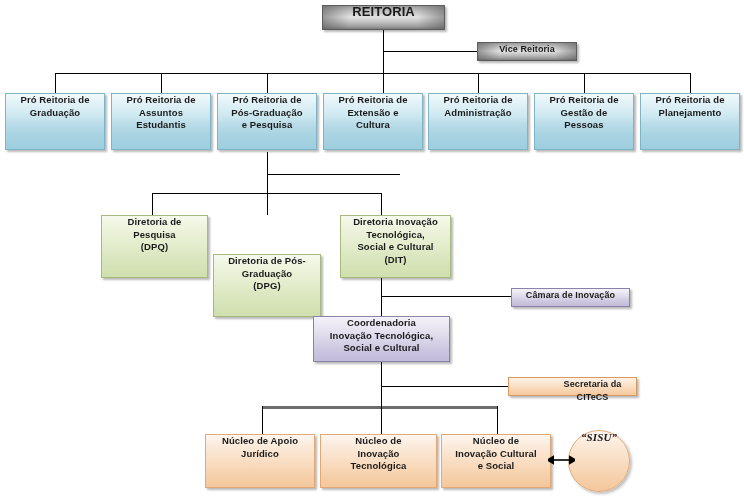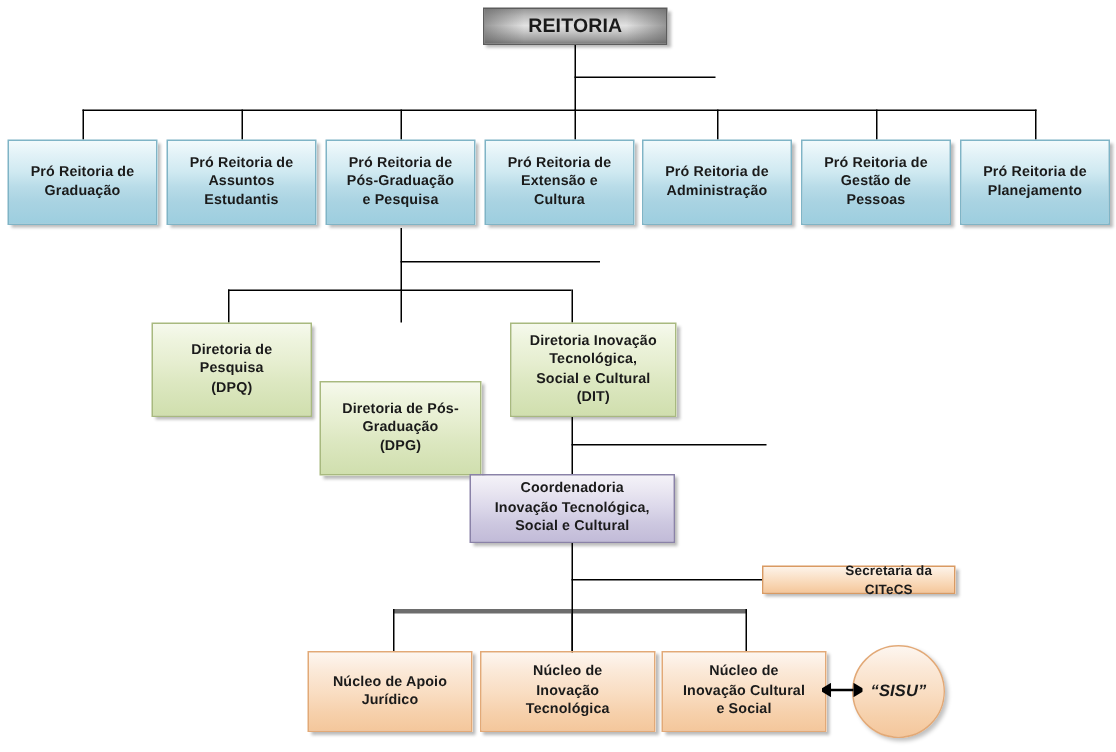--- a/index.html
+++ b/index.html
@@ -14,21 +14,21 @@
     background: #ffffff;
     font-family: "Liberation Sans", sans-serif;
     overflow: hidden;
   }
 
   
   .node {
     position: absolute;
     box-sizing: border-box;
     display: flex;
-    align-items: center;
+    align-items: flex-start;
     justify-content: center;
     text-align: center;
     font-size: 9.5px;
     font-weight: bold;
     color: #1a1a1a;
     line-height: 12.5px;
     letter-spacing: 0.1px;
     z-index: 5;
     box-shadow: 2px 2px 2px rgba(0,0,0,0.28);
   }
@@ -84,20 +84,21 @@
     border: 1px solid #d99a62;
     background-image:
       linear-gradient(to bottom,
         #fdf3e9 0%, #fbe4cd 35%, #f8d5b2 70%, #f5c79b 100%);
   }
 
   .circle {
     border-radius: 50%;
     font-style: italic;
     font-size: 11px;
+    font-family: Liberation Serif, serif;
   }
 
   
   .ln {
     position: absolute;
     background: #000000;
     z-index: 1;
   }
   .ln-v { width: 1px; }
   .ln-h { height: 1px; }
@@ -157,20 +158,23 @@
         <path d="M1,0 L1,6 L6,3 z" fill="#000"></path>
       </marker>
     </defs>
     <line x1="6" y1="8" x2="21" y2="8" stroke="#000" stroke-width="1.6" marker-start="url(#ahL)" marker-end="url(#ahR)"></line>
   </svg>
 
   <div class="node theme-gray" style="left:322px; top:5px; width:123px; height:25px; font-size:13px;">
     <span class="label">REITORIA</span>
   </div>
 
+  <div class="node theme-gray" style="left:477px; top:42px; width:100px; height:19px; font-size:9px;">
+    <span class="label">Vice Reitoria</span>
+  </div>
 
   <div class="node theme-blue" style="left:5px; top:93px; width:100px; height:57px;">
     <span class="label">Pró Reitoria de<br>Graduação</span>
   </div>
   <div class="node theme-blue" style="left:111px; top:93px; width:100px; height:57px;">
     <span class="label">Pró Reitoria de<br>Assuntos<br>Estudantis</span>
   </div>
   <div class="node theme-blue" style="left:217px; top:93px; width:100px; height:57px;">
     <span class="label">Pró Reitoria de<br>Pós-Graduação<br>e Pesquisa</span>
   </div>
@@ -191,20 +195,23 @@
   <div class="node theme-green" style="left:101px; top:215px; width:107px; height:63px;">
     <span class="label">Diretoria de<br>Pesquisa<br>(DPQ)</span>
   </div>
   <div class="node theme-green" style="left:213px; top:215px; width:108px; height:63px;margin-top:39px;">
     <span class="label">Diretoria de Pós-<br>Graduação<br>(DPG)</span>
   </div>
   <div class="node theme-green" style="left:340px; top:215px; width:111px; height:63px;">
     <span class="label">Diretoria Inovação<br>Tecnológica,<br>Social e Cultural<br>(DIT)</span>
   </div>
 
+  <div class="node theme-purple" style="left:511px; top:288px; width:119px; height:19px; font-size:9px;">
+    <span class="label">Câmara de Inovação</span>
+  </div>
 
   <div class="node theme-purple" style="left:313px; top:316px; width:137px; height:46px;">
     <span class="label">Coordenadoria<br>Inovação Tecnológica,<br>Social e Cultural</span>
   </div>
 
   <div class="node theme-orangepill" style="left:508px; top:377px; width:129px; height:19px; font-size:9px;padding-left:40px;">
     <span class="label">Secretaria da CITeCS</span>
   </div>
 
   <div class="node theme-orange" style="left:205px; top:434px; width:110px; height:54px;">

